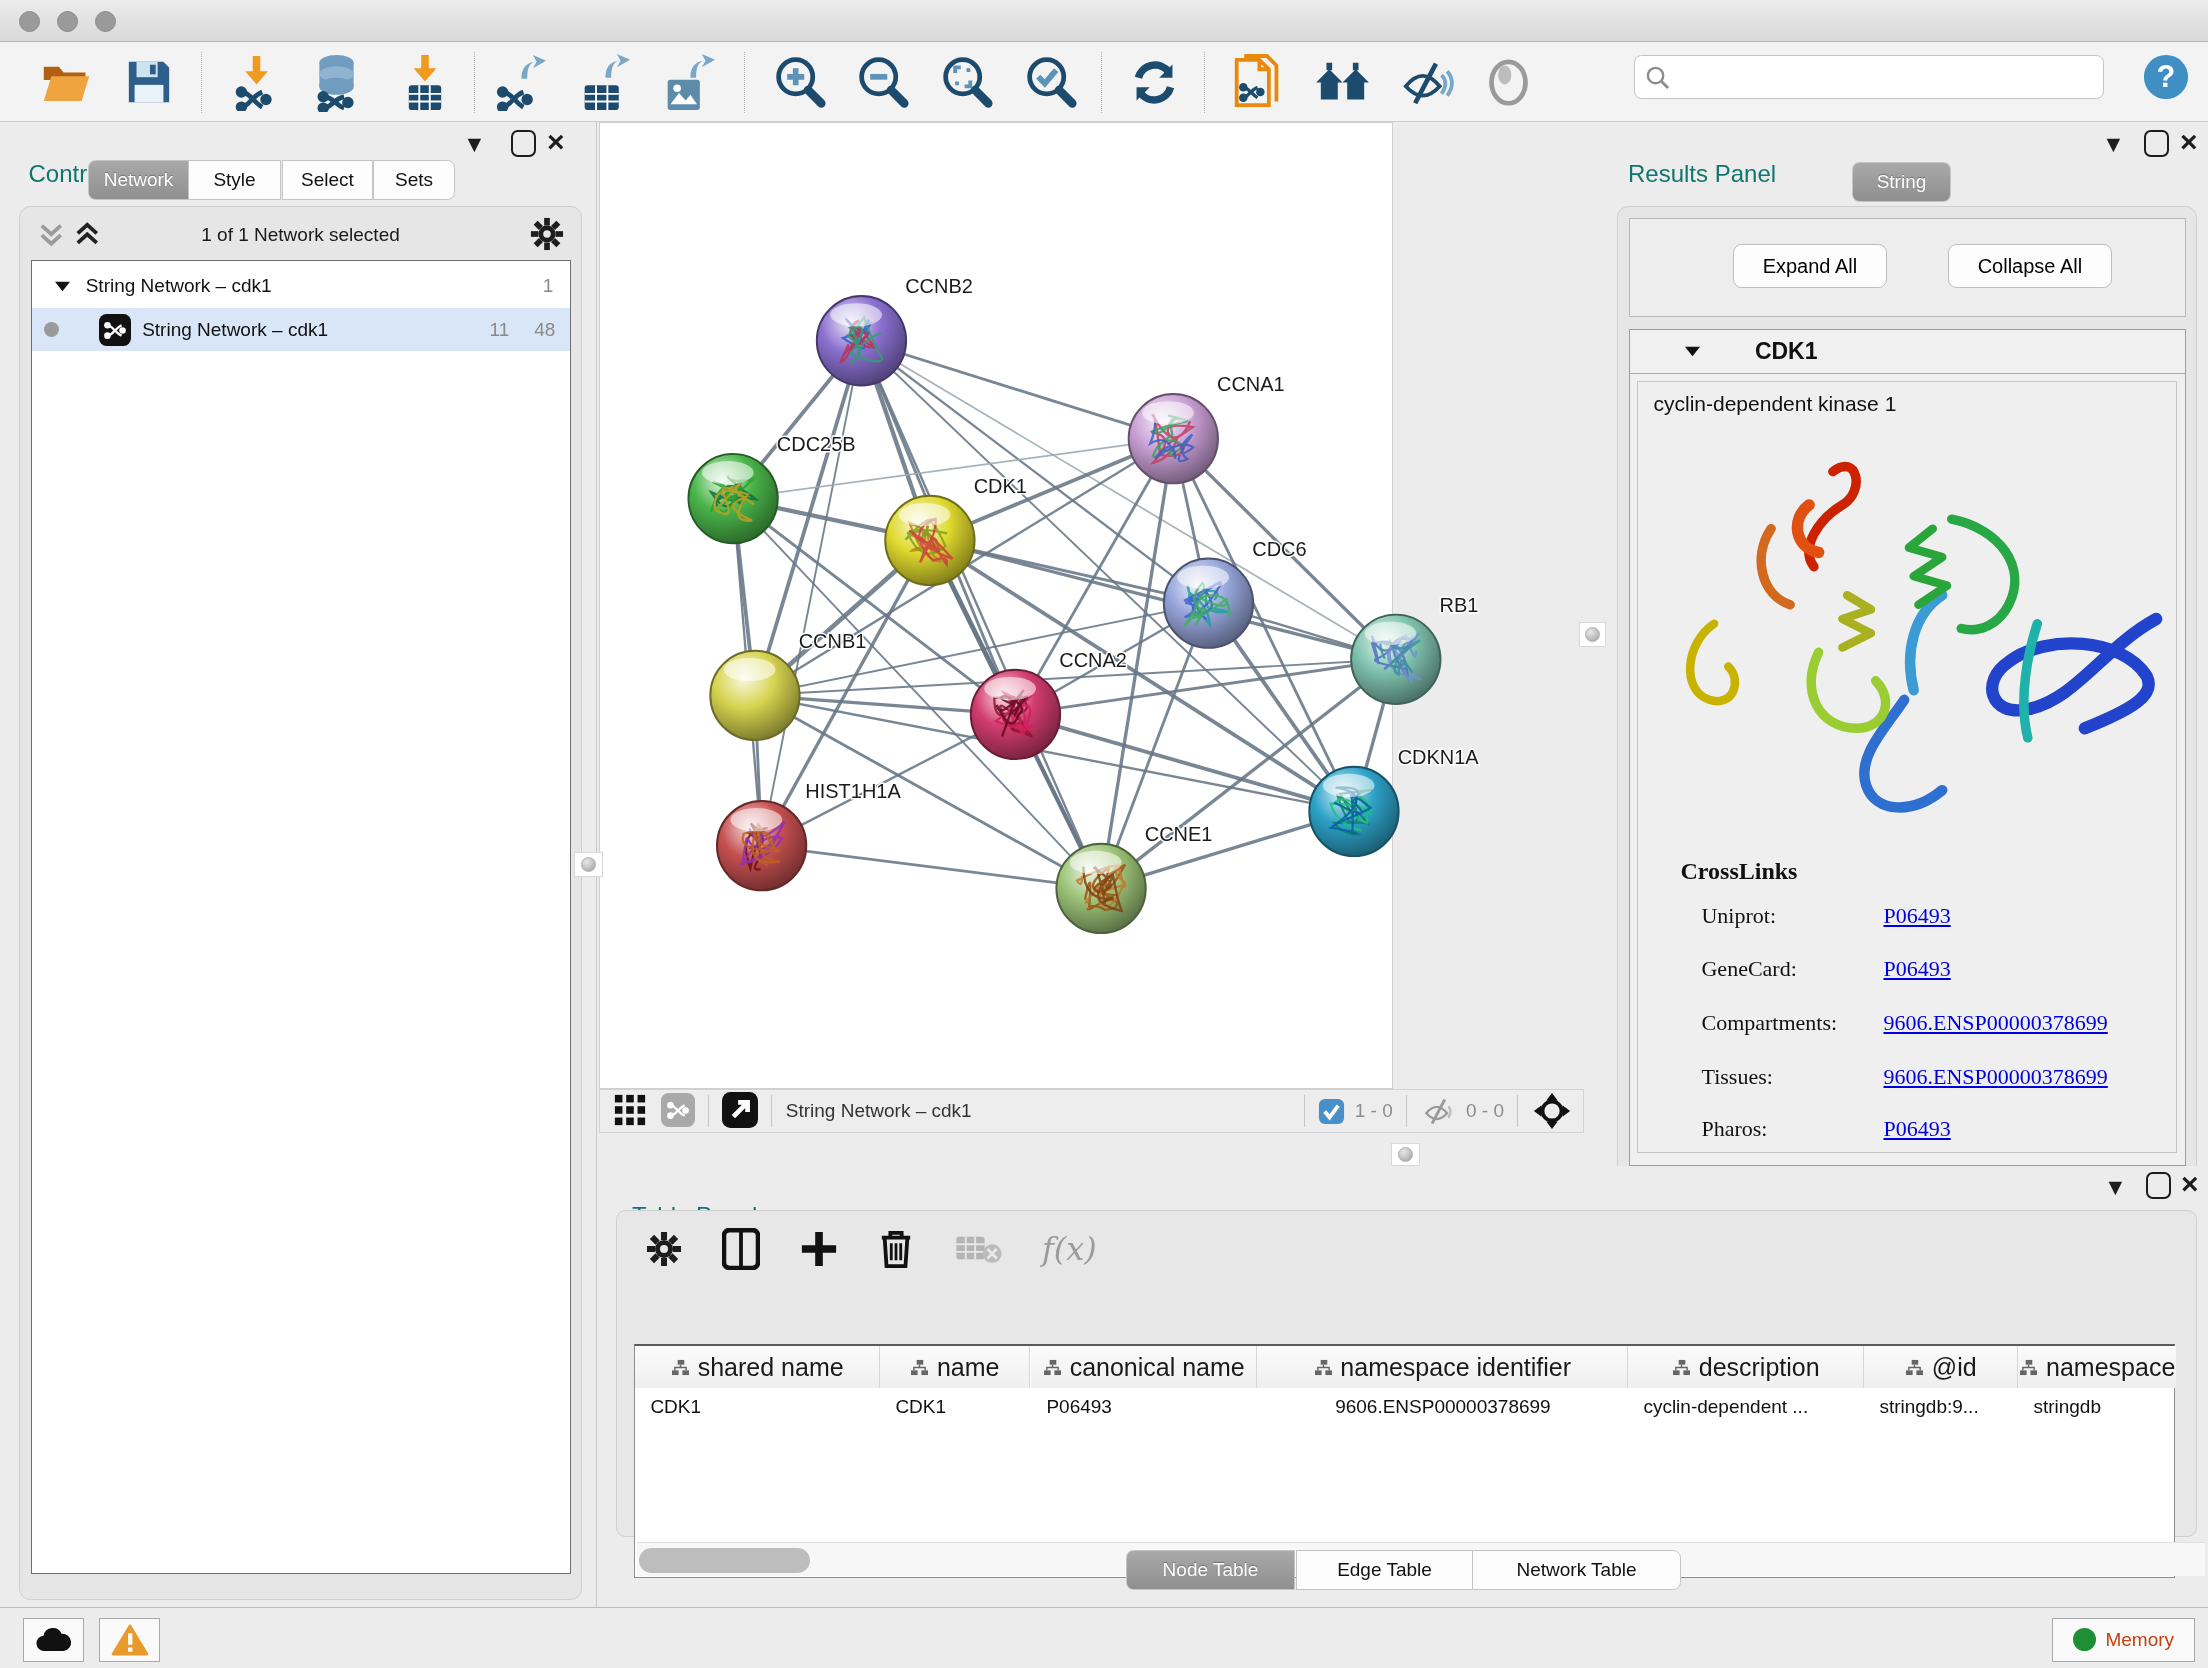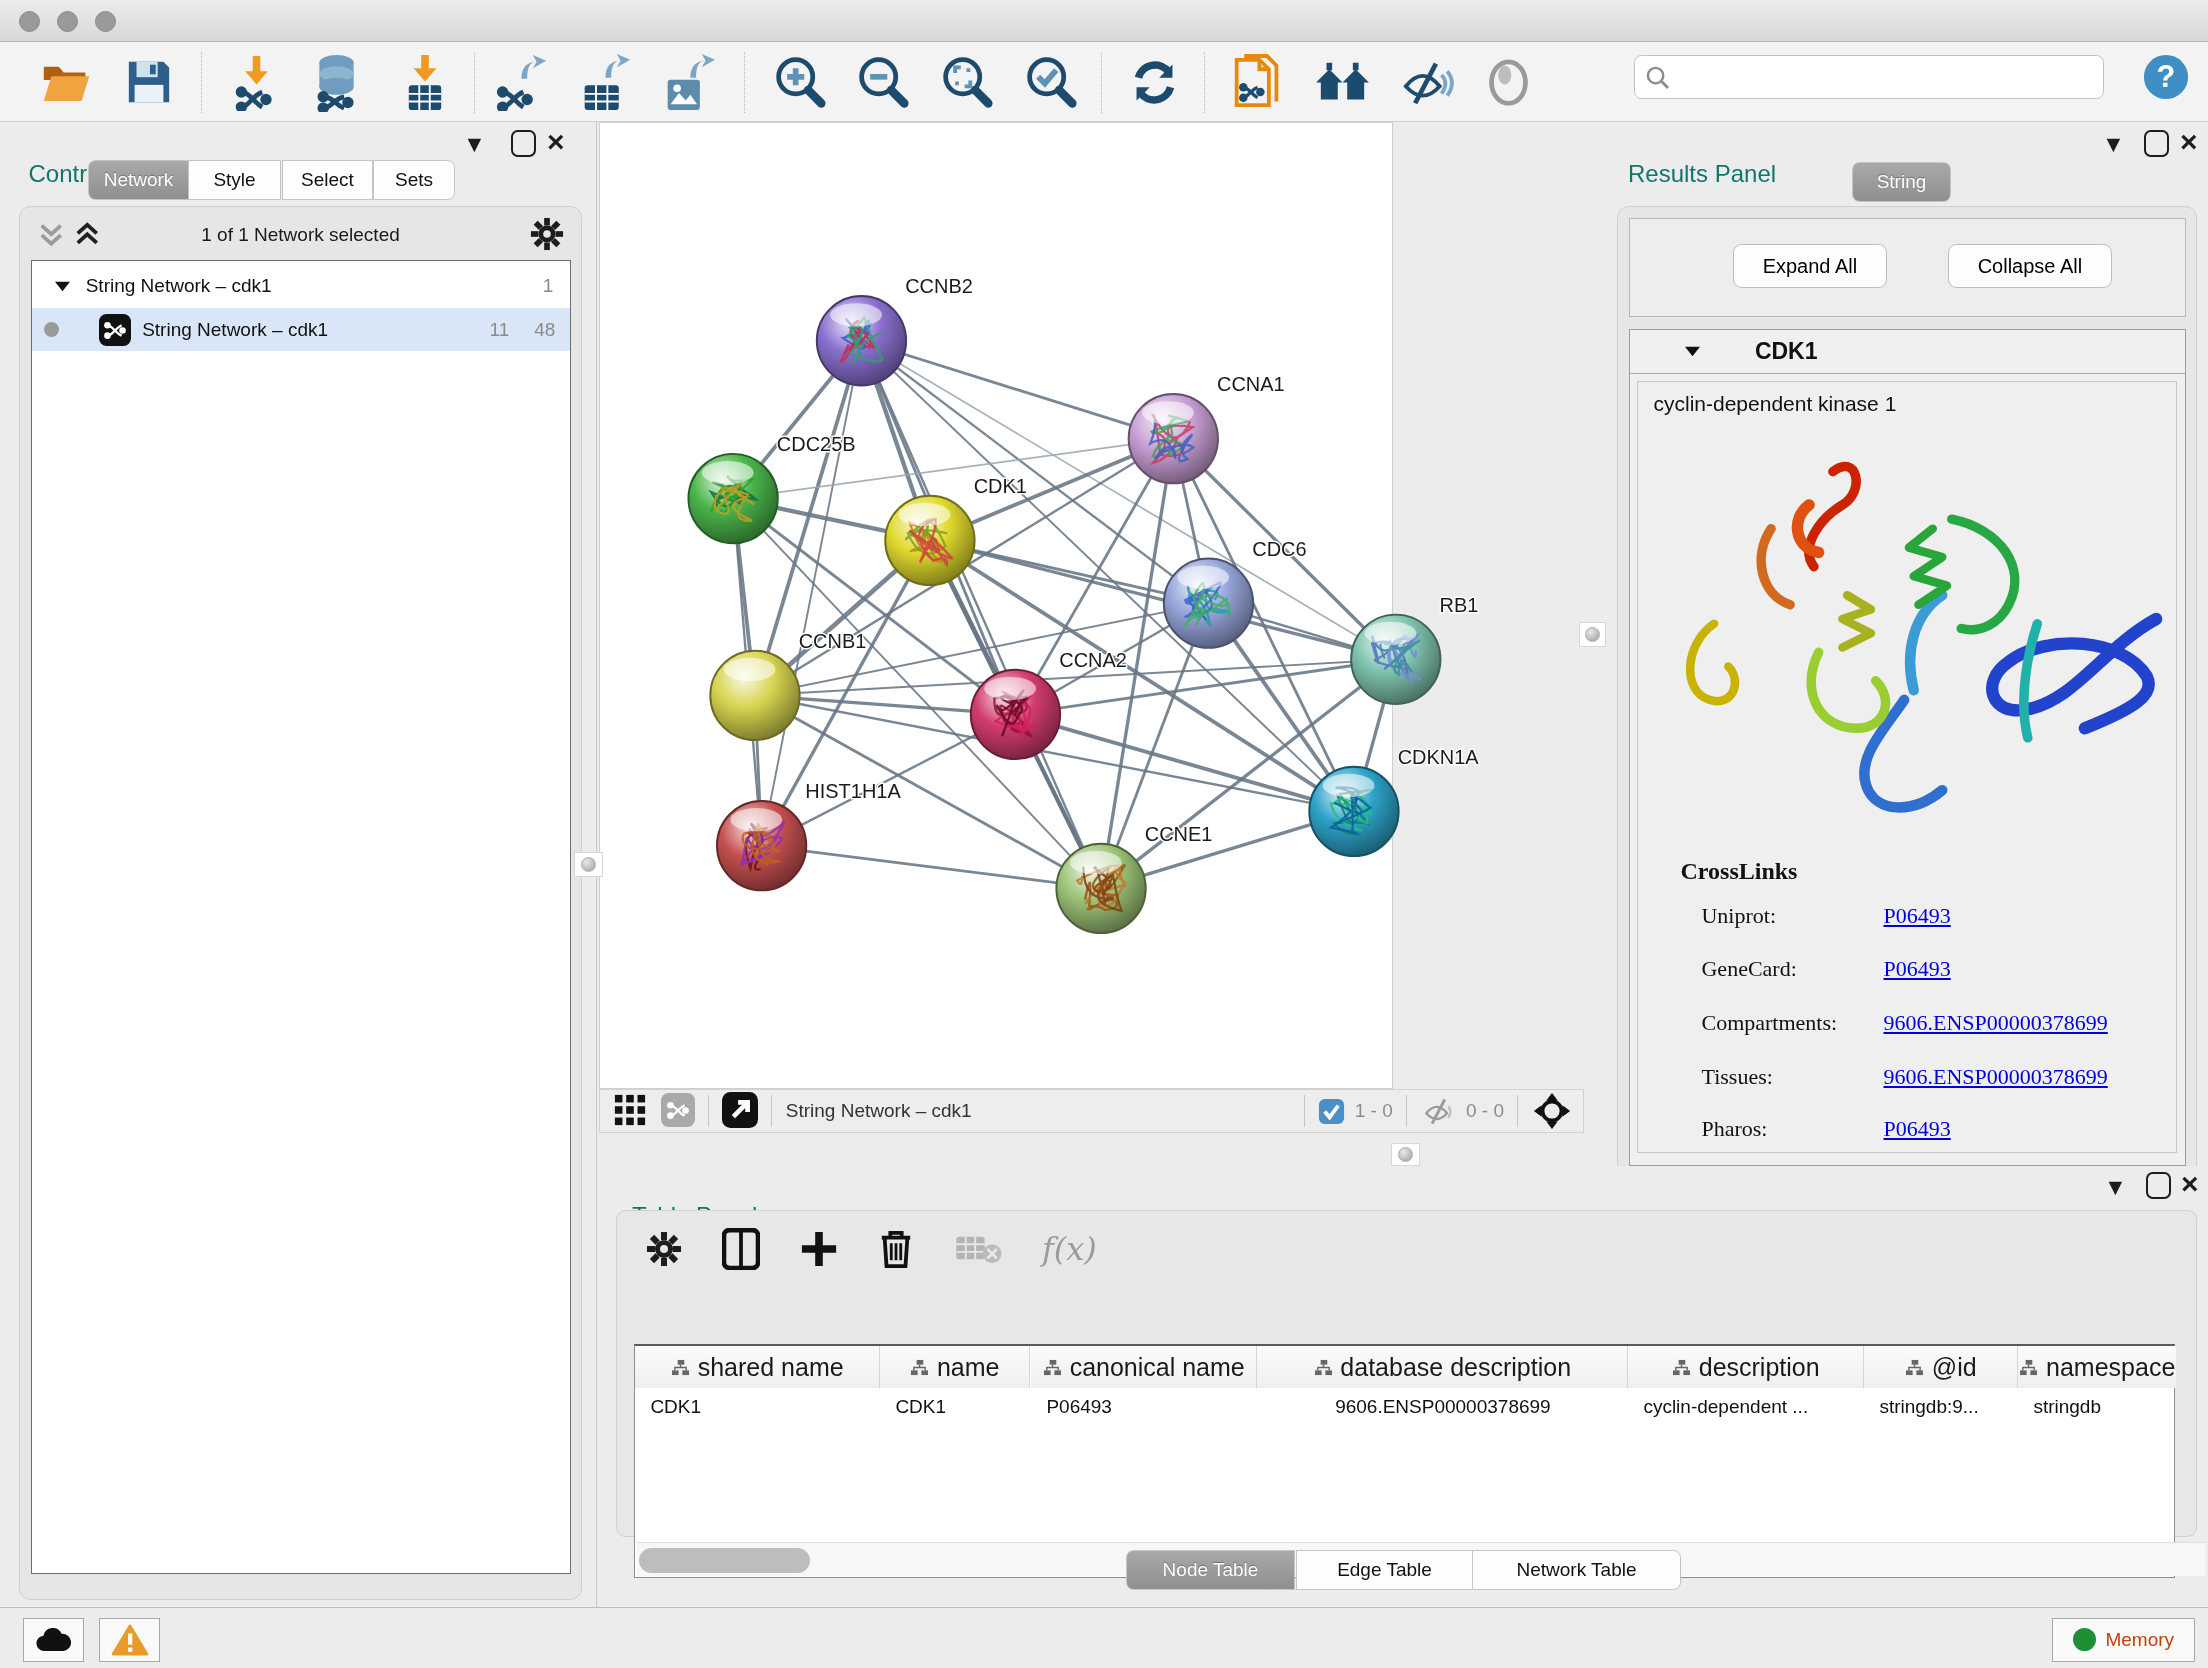--- a/index.html
+++ b/index.html
@@ -722,21 +722,21 @@
           </svg>
           <span>canonical name</span>
         </div>
       <div class="th" style="left:622px; width:371px">
           <svg width="19" height="17" viewBox="0 0 20 18">
             <rect x="7" y="1" width="7" height="5" fill="#666"></rect>
             <rect x="1" y="12" width="7" height="5" fill="#666"></rect>
             <rect x="12" y="12" width="7" height="5" fill="#666"></rect>
             <path d="M10 6 v3 M4 12 V9 h12 v3" stroke="#666" stroke-width="1.5" fill="none"></path>
           </svg>
-          <span>database description</span>
+          <span>namespace identifier</span>
         </div>
       <div class="th" style="left:993px; width:236px">
           <svg width="19" height="17" viewBox="0 0 20 18">
             <rect x="7" y="1" width="7" height="5" fill="#666"></rect>
             <rect x="1" y="12" width="7" height="5" fill="#666"></rect>
             <rect x="12" y="12" width="7" height="5" fill="#666"></rect>
             <path d="M10 6 v3 M4 12 V9 h12 v3" stroke="#666" stroke-width="1.5" fill="none"></path>
           </svg>
           <span>description</span>
         </div>

